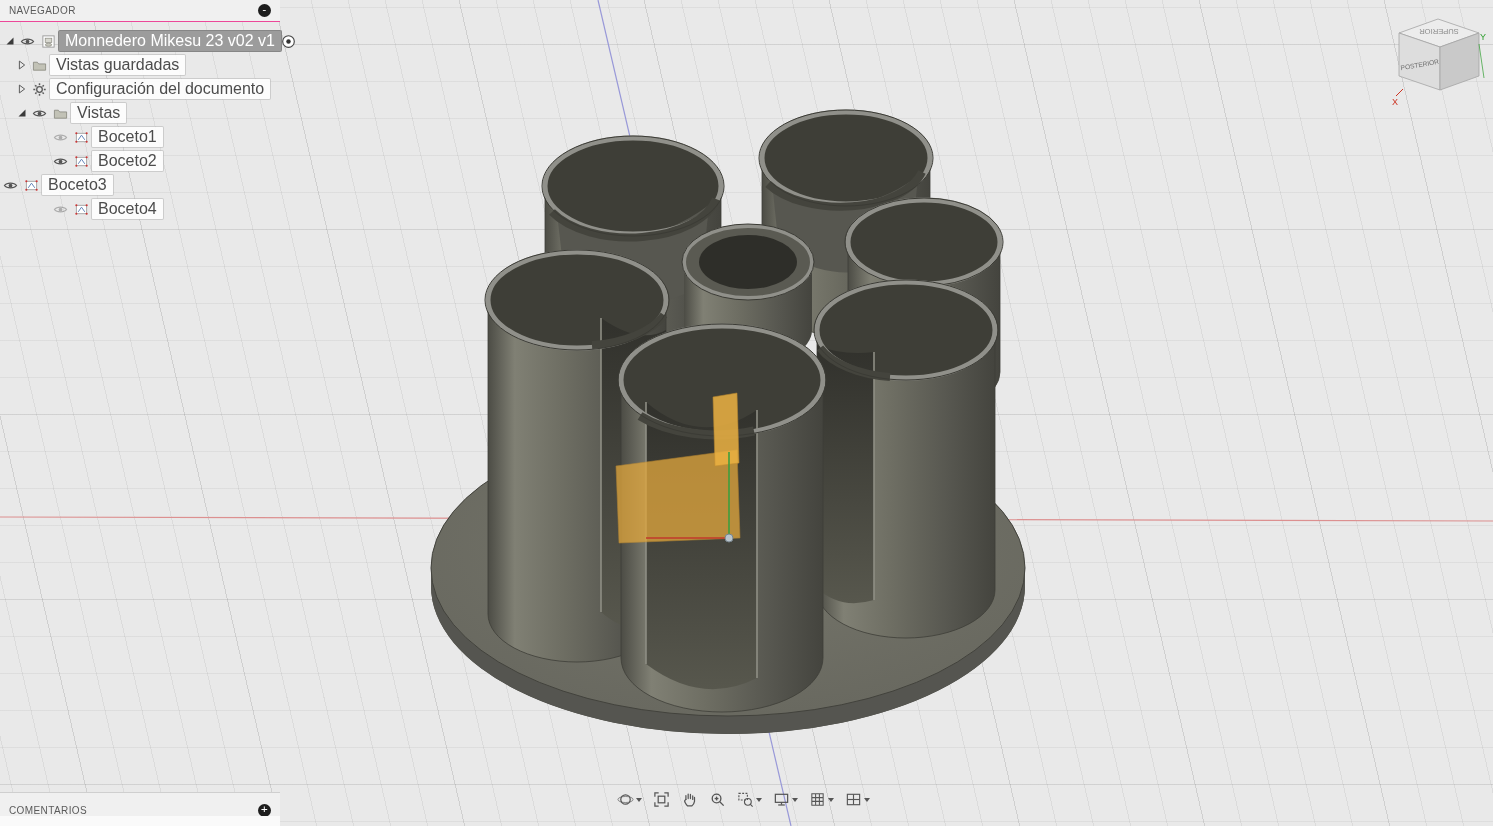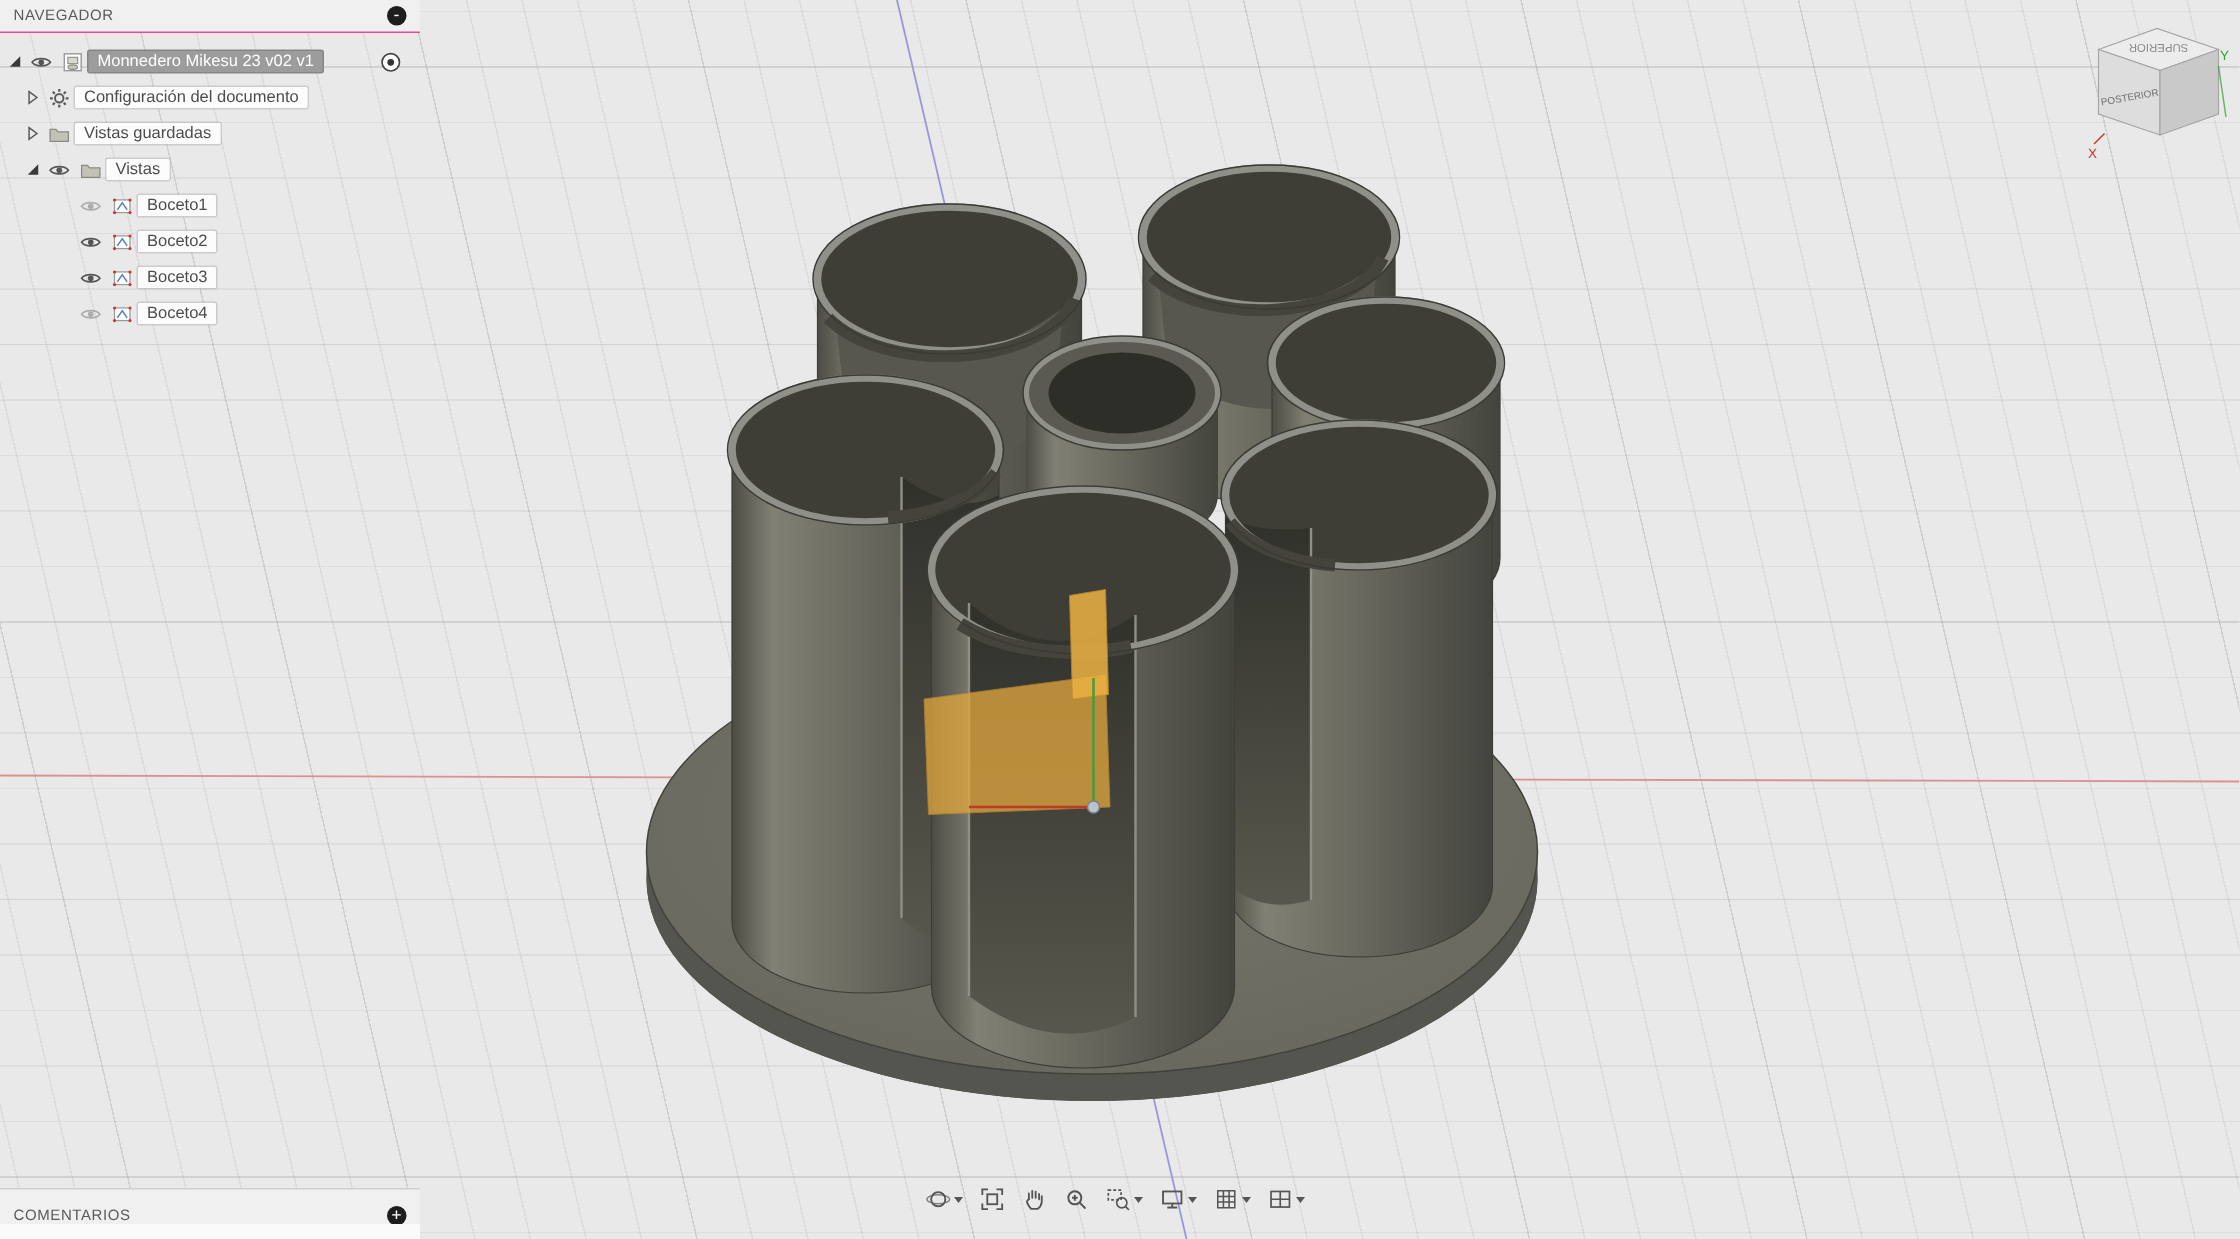--- a/index.html
+++ b/index.html
@@ -36,21 +36,21 @@
     font-family:"DejaVu Sans Mono",monospace;
   }
   .tree{padding-top:7px;}
   .row{display:flex;align-items:center;height:24px;cursor:default;}
   .tw{width:15px;display:flex;justify-content:center;align-items:center;flex:none;}
   .ic{width:15px;height:15px;margin:0 3px;flex:none;display:block;}
   .ic-sm{width:14px;height:14px;margin:0 3px;flex:none;display:block;}
   .chip{
     background:rgba(253,253,253,.92);
     box-shadow:0 0 0 1px rgba(180,180,180,.55);
-    padding:1px 6px;font-size:11px;color:#4c4c4c;white-space:nowrap;border-radius:1px;
+    padding:1px 6px;font-size:16px;color:#4c4c4c;white-space:nowrap;border-radius:1px;
   }
   .chip.sel{background:#9c9c9c;color:#ffffff;box-shadow:0 0 0 1px #868686;}
   .hidden-eye{opacity:.4;}
   .rootradio{margin-left:auto;margin-right:12px;flex:none;}
   
   .comments{
     position:absolute;left:0;top:792px;width:280px;height:37px;z-index:5;
     background:#f0f0f0;border-top:1px solid #cfcfcf;border-bottom:1px solid #cfcfcf;
     display:flex;align-items:center;padding:0 9px;box-sizing:border-box;
     font-size:10px;color:#5a5a5a;letter-spacing:.4px;
@@ -285,47 +285,47 @@
       </svg>
     </div>
 
     <div class="row" style="padding-left:14px">
       <span class="tw">
         <svg class="ic-sm" viewBox="0 0 16 16">
             <path d="M5 3.5 L11 8 L5 12.5 Z" fill="none" stroke="#555" stroke-width="1.1"></path>
           </svg>
       </span>
       <svg class="ic" viewBox="0 0 16 16">
+        <path d="M1.5 4.5h4.2l1.4 1.8h7.4v6.7h-13z" fill="#c2c2b6" stroke="#8a8a80" stroke-width="0.9"></path>
+      </svg>
+      <span class="chip">Vistas guardadas</span>
+    </div>
+
+    <div class="row" style="padding-left:14px">
+      <span class="tw">
+        <svg class="ic-sm" viewBox="0 0 16 16">
+            <path d="M5 3.5 L11 8 L5 12.5 Z" fill="none" stroke="#555" stroke-width="1.1"></path>
+          </svg>
+      </span>
+      <svg class="ic" viewBox="0 0 16 16">
         <circle cx="8" cy="8" r="3" fill="none" stroke="#5a5a5a" stroke-width="1.4"></circle>
         <g stroke="#5a5a5a" stroke-width="1.6">
           <line x1="8" y1="1.4" x2="8" y2="3.4"></line>
             <line x1="8" y1="12.6" x2="8" y2="14.6"></line>
           <line x1="1.4" y1="8" x2="3.4" y2="8"></line>
             <line x1="12.6" y1="8" x2="14.6" y2="8"></line>
           <line x1="3.4" y1="3.4" x2="4.8" y2="4.8"></line>
             <line x1="11.2" y1="11.2" x2="12.6" y2="12.6"></line>
           <line x1="12.6" y1="3.4" x2="11.2" y2="4.8"></line>
             <line x1="4.8" y1="11.2" x2="3.4" y2="12.6"></line>
         </g>
       </svg>
       <span class="chip">Configuración del documento</span>
     </div>
 
-    <div class="row" style="padding-left:14px">
-      <span class="tw">
-        <svg class="ic-sm" viewBox="0 0 16 16">
-            <path d="M5 3.5 L11 8 L5 12.5 Z" fill="none" stroke="#555" stroke-width="1.1"></path>
-          </svg>
-      </span>
-      <svg class="ic" viewBox="0 0 16 16">
-        <path d="M1.5 4.5h4.2l1.4 1.8h7.4v6.7h-13z" fill="#c2c2b6" stroke="#8a8a80" stroke-width="0.9"></path>
-      </svg>
-      <span class="chip">Vistas guardadas</span>
-    </div>
-
 
 
 
     <div class="row" style="padding-left:14px">
       <span class="tw">
         <svg class="ic-sm" viewBox="0 0 16 16">
             <path d="M12 4 L12 12 L4 12 Z" fill="#3a3a3a"></path>
           </svg>
       </span>
       <svg class="ic" viewBox="0 0 16 16">
@@ -363,21 +363,21 @@
         <rect x="2.5" y="3.5" width="11" height="9" fill="#ffffff" stroke="#9a9a9a" stroke-width="0.9"></rect>
         <path d="M4.5 10.5L8 5.5l3.5 5" fill="none" stroke="#5b7fb5" stroke-width="1"></path>
         <circle cx="2.5" cy="3.5" r="1.1" fill="#cc3333"></circle>
           <circle cx="13.5" cy="3.5" r="1.1" fill="#cc3333"></circle>
         <circle cx="2.5" cy="12.5" r="1.1" fill="#cc3333"></circle>
           <circle cx="13.5" cy="12.5" r="1.1" fill="#cc3333"></circle>
       </svg>
       <span class="chip">Boceto2</span>
     </div>
 
-    <div class="row" style="padding-left:50px">
+    <div class="row" style="">
       <svg class="ic" viewBox="0 0 16 16">
         <path d="M1.5 8C4 4.6 12 4.6 14.5 8C12 11.4 4 11.4 1.5 8Z" fill="none" stroke="#555" stroke-width="1.2"></path>
         <circle cx="8" cy="8" r="2" fill="#555"></circle>
       </svg>
       <svg class="ic" viewBox="0 0 16 16">
         <rect x="2.5" y="3.5" width="11" height="9" fill="#ffffff" stroke="#9a9a9a" stroke-width="0.9"></rect>
         <path d="M4.5 10.5L8 5.5l3.5 5" fill="none" stroke="#5b7fb5" stroke-width="1"></path>
         <circle cx="2.5" cy="3.5" r="1.1" fill="#cc3333"></circle>
           <circle cx="13.5" cy="3.5" r="1.1" fill="#cc3333"></circle>
         <circle cx="2.5" cy="12.5" r="1.1" fill="#cc3333"></circle>

